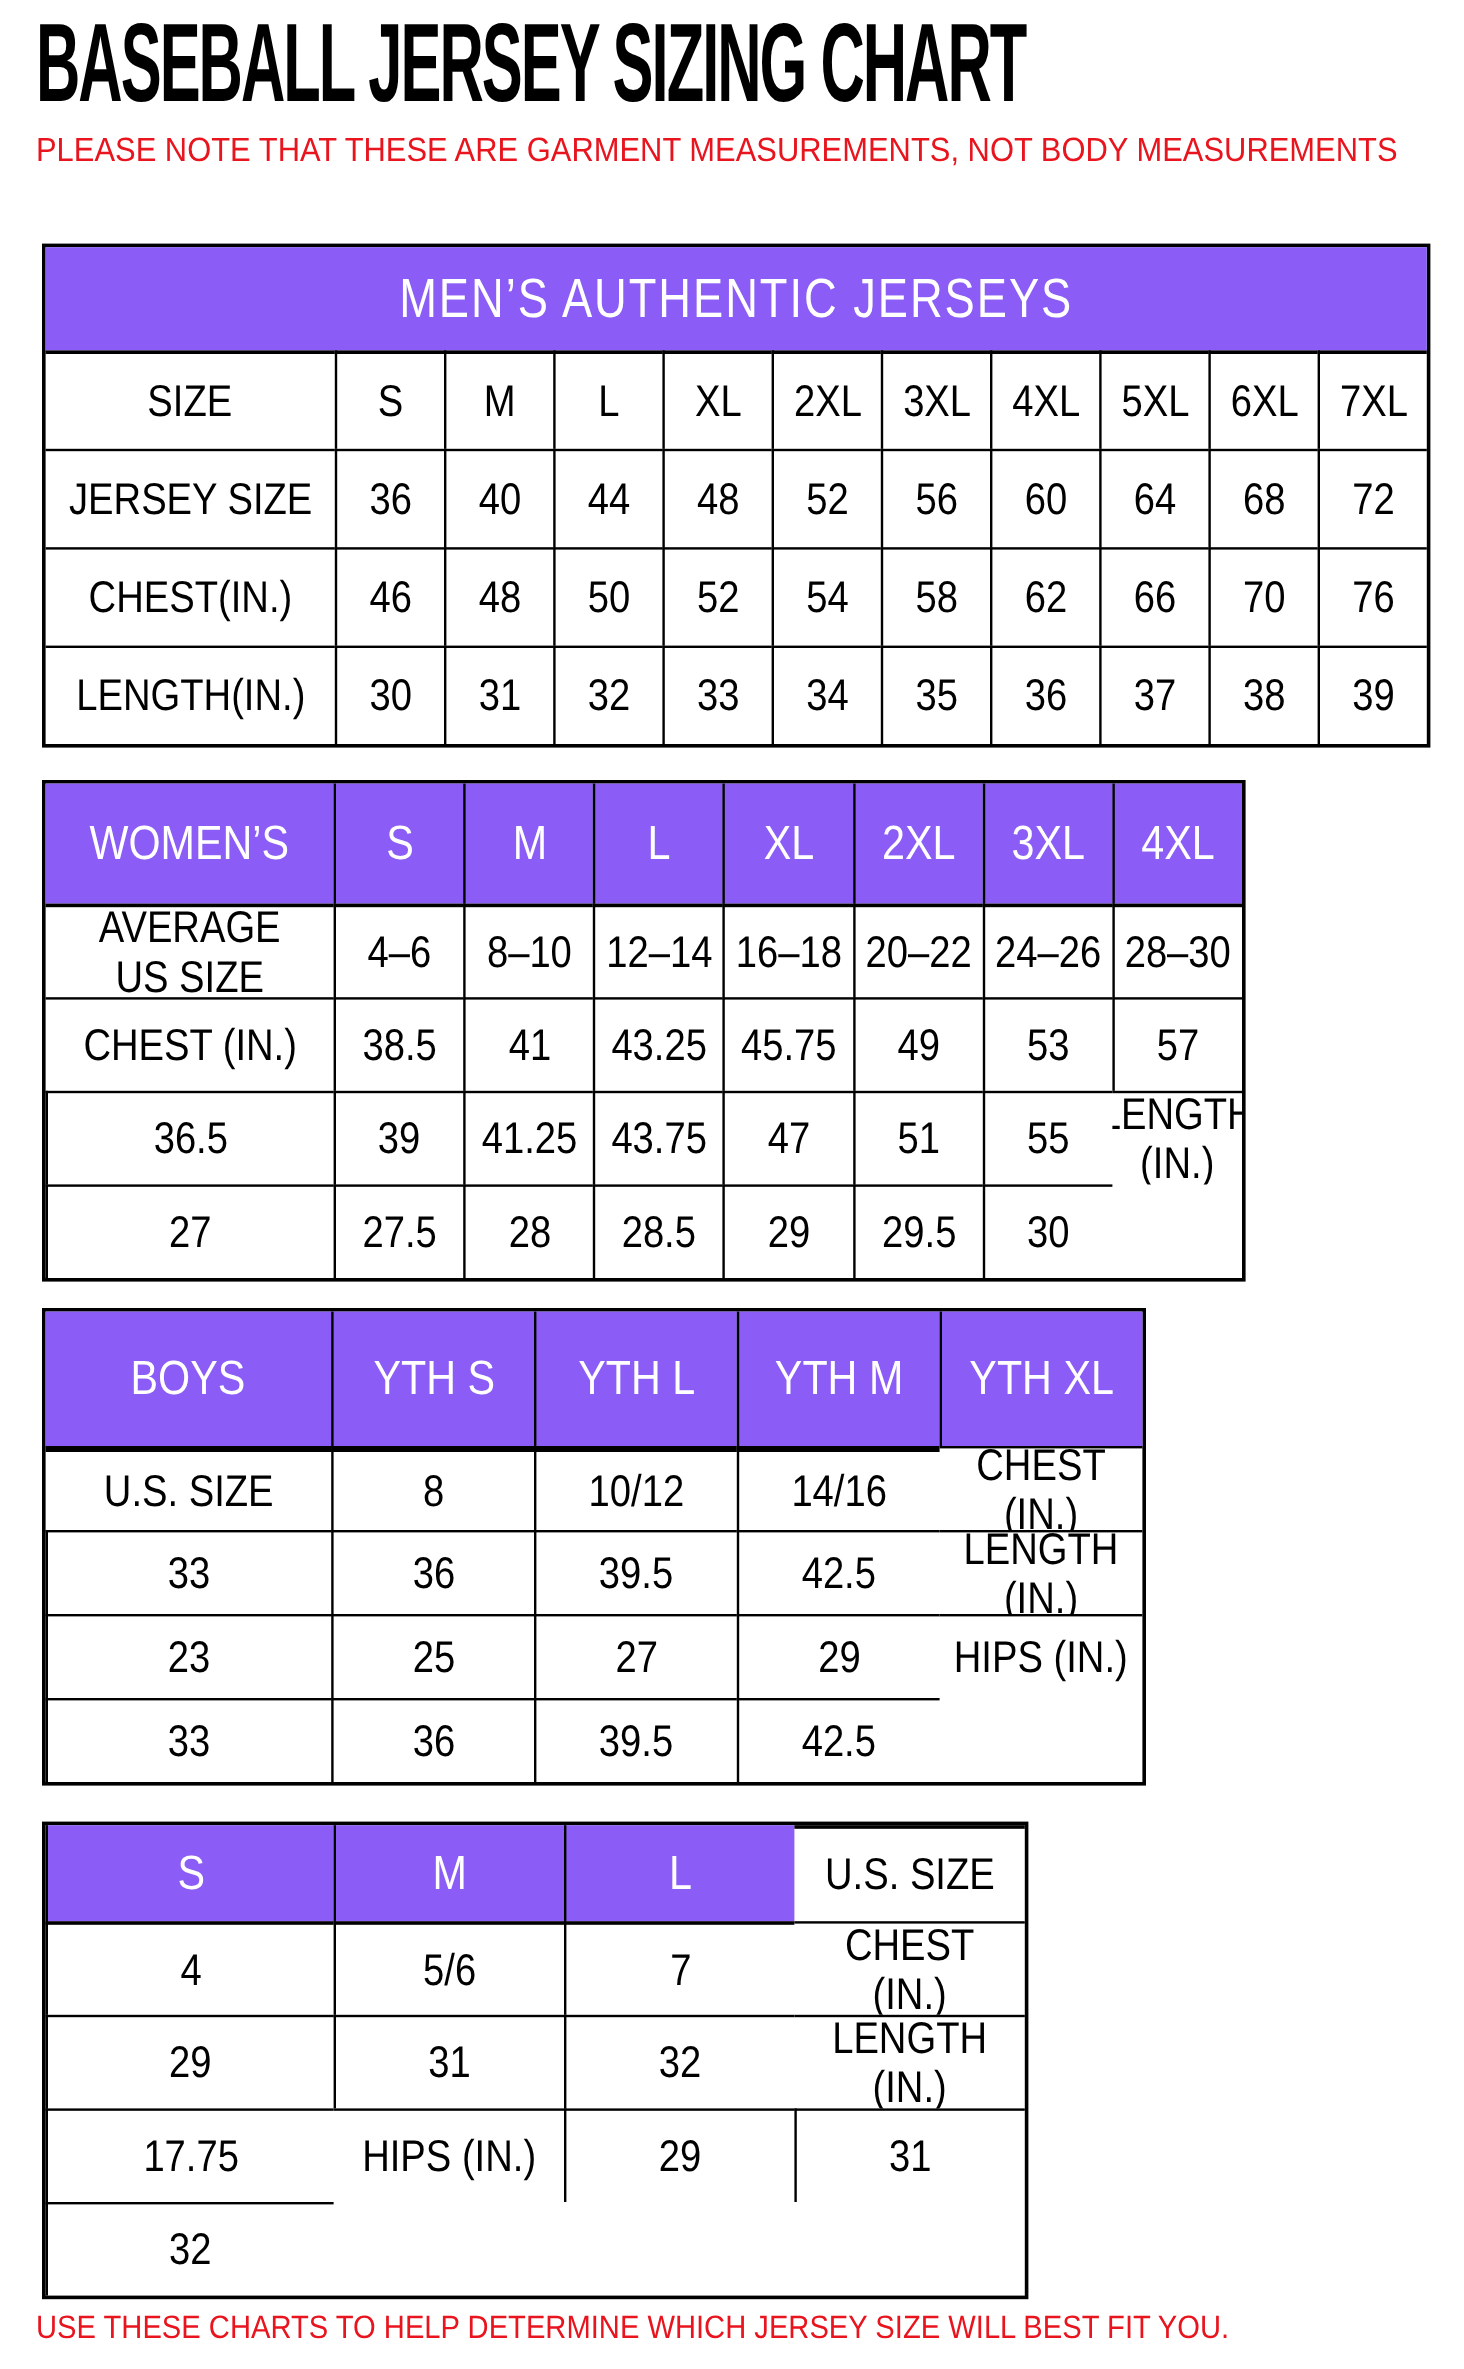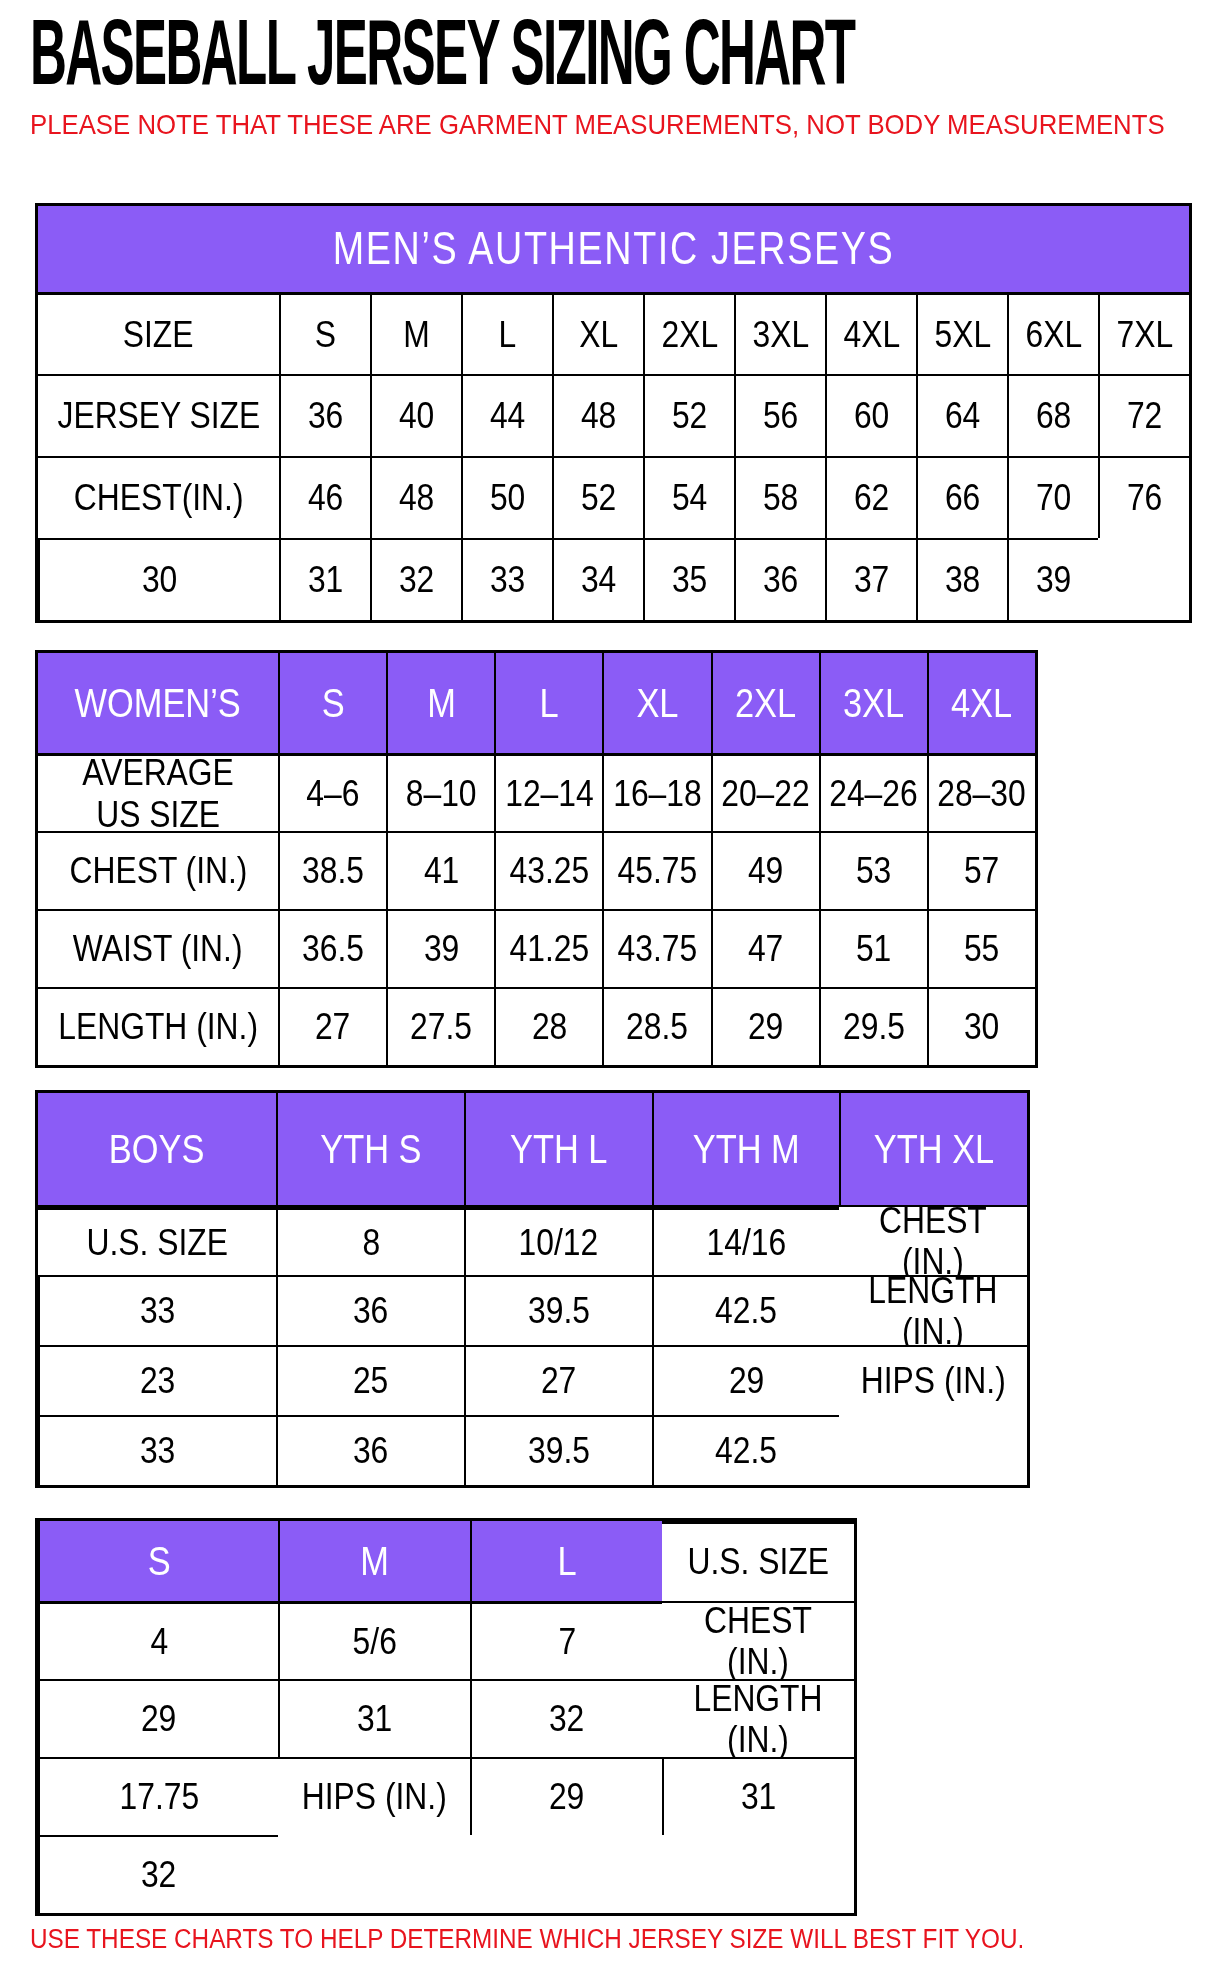--- a/index.html
+++ b/index.html
@@ -77,21 +77,21 @@
   #t-mens      { left: 35px; top: 203px;  width: 1157px; grid-template-columns: 241px repeat(10, 1fr); }
   #t-mens .hc      { height: 86px; }
   #t-mens .cell    { height: 82px; }
   #t-mens .hb      { border-top-width: 3px; }
 
   #t-womens    { left: 35px; top: 650px;  width: 1003px; grid-template-columns: 240px repeat(7, 1fr); }
   #t-womens .hc    { height: 100px; }
   #t-womens .cell  { height: 78px; }
   #t-womens .hb    { border-top-width: 3px; }
 
-  #t-boys      { left: 35px; top: 1090px; width: 995px;  grid-template-columns: 238px repeat(4, 1fr); }
+  #t-boys      { left: 35px; top: 1090px; width: 920px;  grid-template-columns: 238px repeat(4, 1fr); }
   #t-boys .hc      { height: 112px; }
   #t-boys .cell    { height: 70px; }
   #t-boys .hb      { border-top-width: 5px; }
 
   #t-preschool { left: 35px; top: 1518px; width: 822px;  grid-template-columns: 240px repeat(3, 1fr); }
   #t-preschool .hc   { height: 80px; }
   #t-preschool .cell { height: 78px; }
   #t-preschool .hb   { border-top-width: 3px; }
 </style>
 </head>
@@ -197,20 +197,23 @@
     </div>
     <div class="cell bl bt">
       <span class="ci">66</span>
     </div>
     <div class="cell bl bt">
       <span class="ci">70</span>
     </div>
     <div class="cell bl bt">
       <span class="ci">76</span>
     </div>
+    <div class="cell bt">
+      <span class="ci">LENGTH(IN.)</span>
+    </div>
     <div class="cell bl bt">
       <span class="ci">30</span>
     </div>
     <div class="cell bl bt">
       <span class="ci">31</span>
     </div>
     <div class="cell bl bt">
       <span class="ci">32</span>
     </div>
     <div class="cell bl bt">
@@ -303,23 +306,20 @@
     </div>
     <div class="cell bl bt">
       <span class="ci">49</span>
     </div>
     <div class="cell bl bt">
       <span class="ci">53</span>
     </div>
     <div class="cell bl bt">
       <span class="ci">57</span>
     </div>
-    <div class="cell bt">
-      <span class="ci">WAIST (IN.)</span>
-    </div>
     <div class="cell bl bt">
       <span class="ci">36.5</span>
     </div>
     <div class="cell bl bt">
       <span class="ci">39</span>
     </div>
     <div class="cell bl bt">
       <span class="ci">41.25</span>
     </div>
     <div class="cell bl bt">

